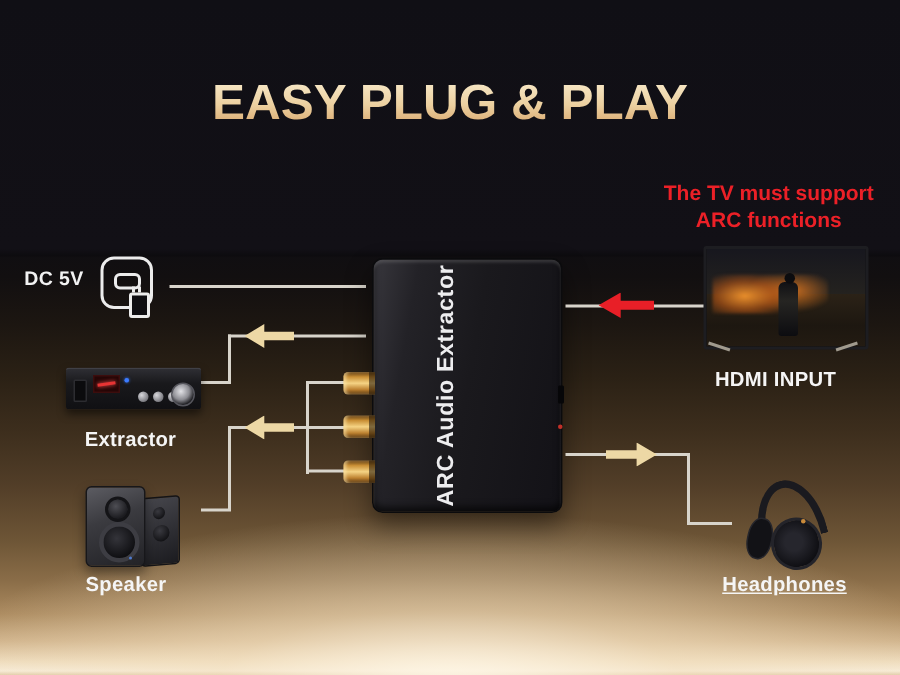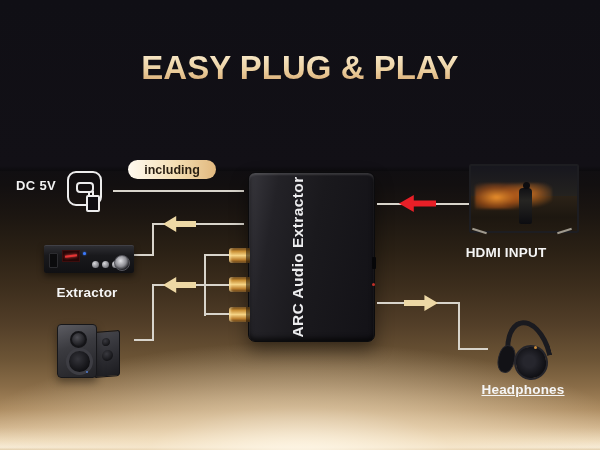--- a/index.html
+++ b/index.html
@@ -99,30 +99,31 @@
 </head>
 <body>
 
 <div class="stage">
 
   <div class="abs top-panel"></div>
 
   <div class="abs title">EASY PLUG &amp; PLAY</div>
 
   <div class="abs warning">
+    <div>The TV must support</div>
+    <div>ARC functions</div>
   </div>
 
   <div class="abs dc-label">DC 5V</div>
   <div class="abs dc-body"></div>
   <div class="abs dc-slot"></div>
   <div class="abs dc-prong" style="left:88px;"></div>
   <div class="abs dc-prong" style="left:92px;"></div>
   <div class="abs dc-plug"></div>
 
-  <div class="abs pill">including</div>
   <div class="abs hline" style="left:113px;top:190px;width:131px;"></div>
 
   <div class="abs hline" style="left:152px;top:223px;width:92px;"></div>
   <div class="abs arrow left" style="left:163px;top:216px;width:33px;height:16px;"></div>
   <div class="abs vline" style="left:152px;top:223px;height:33px;"></div>
   <div class="abs hline" style="left:134px;top:254px;width:20px;"></div>
 
   <div class="abs vline" style="left:204px;top:254px;height:62px;"></div>
   <div class="abs hline" style="left:204px;top:254px;width:26px;"></div>
   <div class="abs hline" style="left:204px;top:284px;width:26px;"></div>
@@ -154,33 +155,34 @@
 
   <div class="abs spk-rear">
     <i style="top:6px;width:8px;height:8px;"></i>
     <i style="top:18px;width:11px;height:11px;"></i>
   </div>
   <div class="abs spk-front">
     <span class="spk-tweeter"></span>
     <span class="spk-woofer"></span>
     <span class="spk-dot"></span>
   </div>
+  <div class="abs node-label" style="left:42px;top:382px;width:84px;">Speaker</div>
 
   <div class="abs hline" style="left:377px;top:203px;width:93px;"></div>
   <div class="abs arrow left red" style="left:399px;top:195px;width:37px;height:17px;"></div>
   <div class="abs tv">
     <span class="tv-sky"></span>
     <span class="tv-ground"></span>
     <span class="tv-fire"></span>
     <span class="tv-figure-body"></span>
     <span class="tv-figure-head"></span>
   </div>
   <div class="abs tv-leg" style="left:472px;top:230px;transform:rotate(18deg);"></div>
   <div class="abs tv-leg" style="left:557px;top:230px;transform:rotate(-18deg);"></div>
-  <div class="abs node-label" style="left:446px;top:245px;width:120px;">HDMI INPUT</div>
+  <div class="abs node-label" style="left:457px;top:245px;width:120px;">HDMI INPUT</div>
 
   <div class="abs hline" style="left:377px;top:302px;width:83px;"></div>
   <div class="abs arrow right" style="left:404px;top:295px;width:34px;height:16px;"></div>
   <div class="abs vline" style="left:458px;top:302px;height:48px;"></div>
   <div class="abs hline" style="left:458px;top:348px;width:30px;"></div>
   <div class="abs hp">
     <span class="hp-band"></span>
     <span class="hp-cup-left"></span>
     <span class="hp-cup-right"></span>
     <span class="hp-logo"></span>

